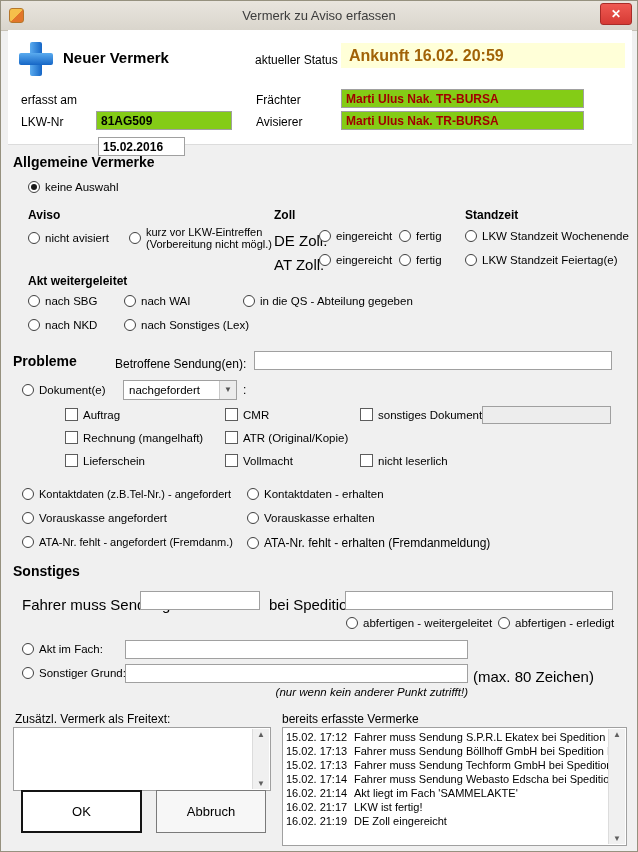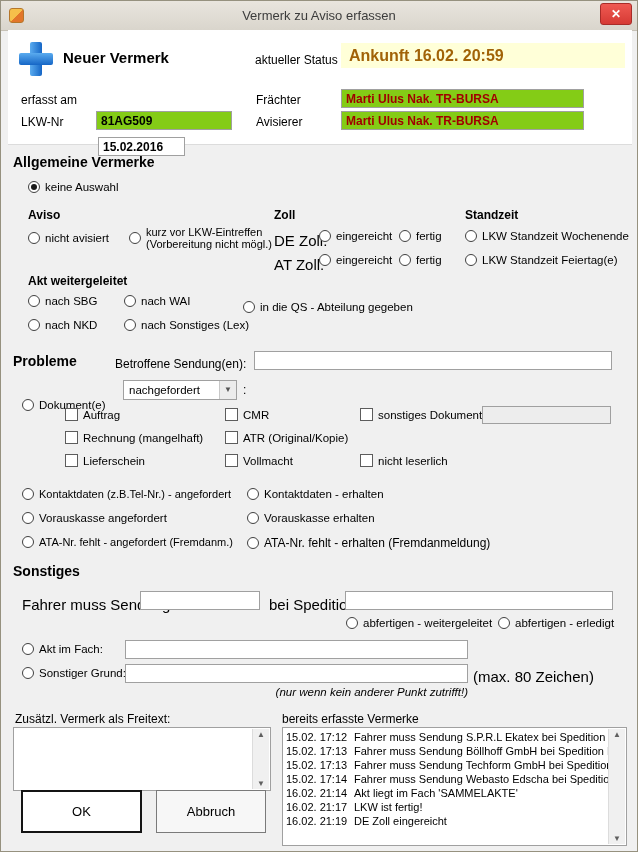--- a/index.html
+++ b/index.html
@@ -150,38 +150,38 @@
 
   <div class="h2" style="left:27px; top:273px;">Akt weitergeleitet</div>
   <div class="ctl" style="left:27px; top:294px;">
     <span class="radio"></span>
     <span>nach SBG</span>
   </div>
   <div class="ctl" style="left:123px; top:294px;">
     <span class="radio"></span>
     <span>nach WAI</span>
   </div>
-  <div class="ctl" style="left:242px; top:300px;">
+  <div class="ctl" style="left:242px; top:294px;">
     <span class="radio"></span>
     <span>in die QS - Abteilung gegeben</span>
   </div>
   <div class="ctl" style="left:27px; top:318px;">
     <span class="radio"></span>
     <span>nach NKD</span>
   </div>
   <div class="ctl" style="left:123px; top:318px;">
     <span class="radio"></span>
     <span>nach Sonstiges (Lex)</span>
   </div>
 
   <div class="h1" style="left:12px; top:352px;">Probleme</div>
   <div class="lbl" style="left:114px; top:356px;">Betroffene Sendung(en):</div>
   <div class="input" style="left:253px; top:350px; width:358px; height:19px;"></div>
 
-  <div class="ctl" style="left:21px; top:383px;margin-top:15px;">
+  <div class="ctl" style="left:21px; top:383px;">
     <span class="radio"></span>
     <span>Dokument(e)</span>
   </div>
   <div class="combo" style="left:122px; top:379px; width:114px; height:20px;">
     <span class="txt">nachgefordert</span>
     <span class="arrow">▼</span>
   </div>
   <div class="lbl" style="left:242px; top:382px;">:</div>
 
   <div class="ctl" style="left:64px; top:407px;">

